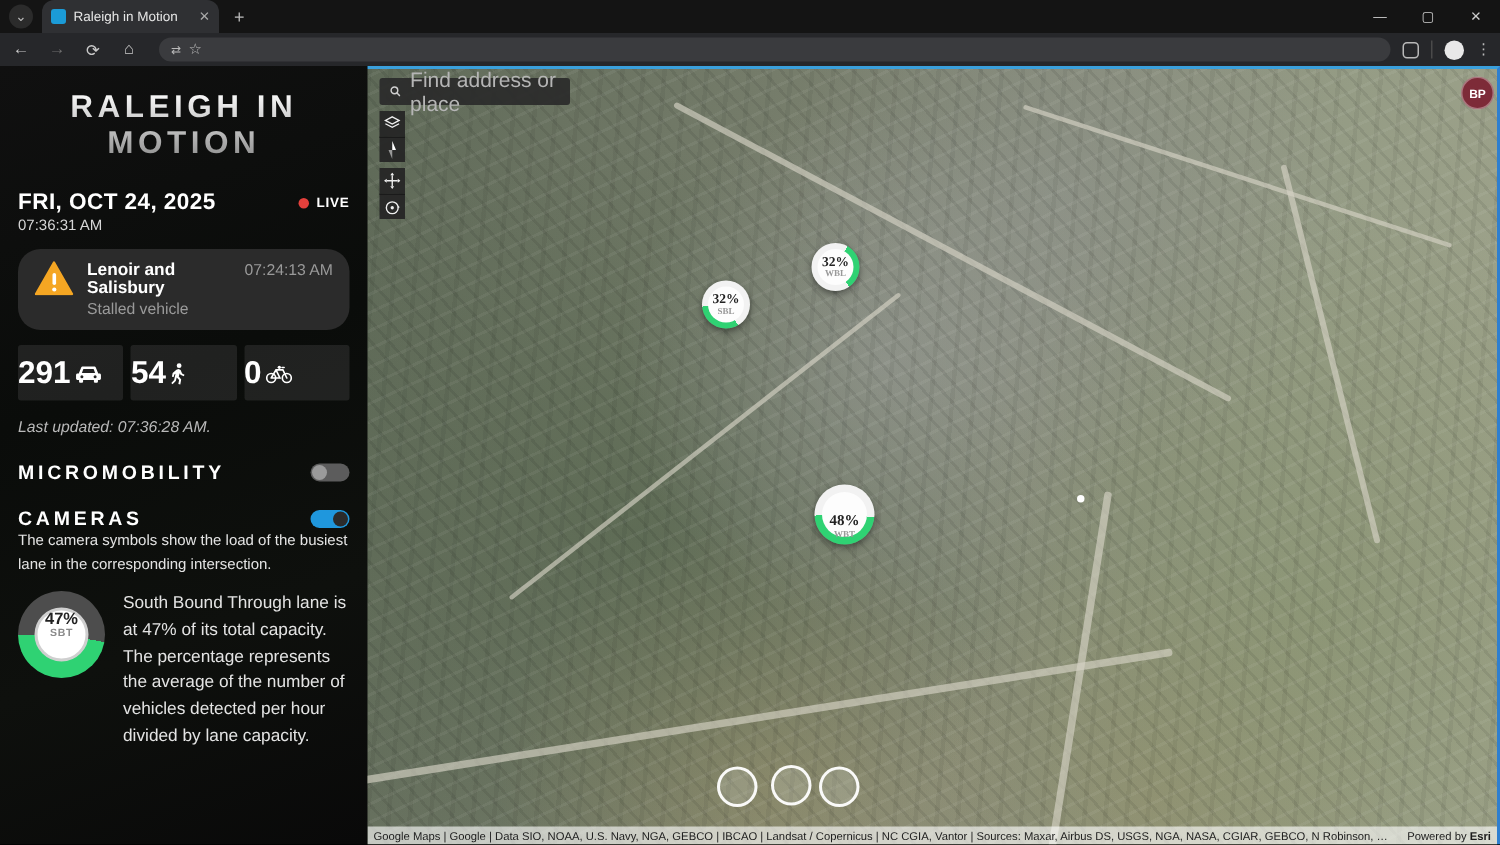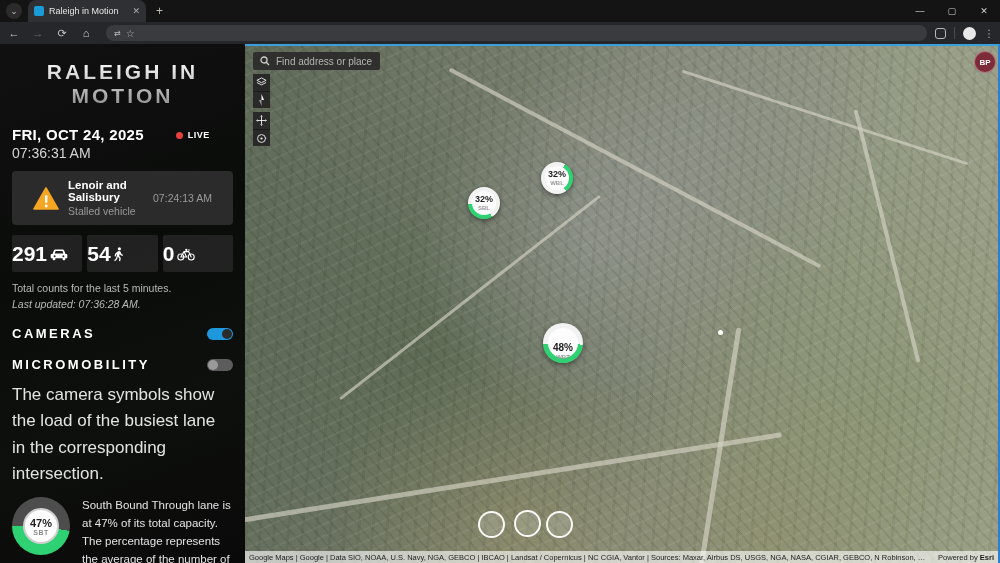--- a/index.html
+++ b/index.html
@@ -36,28 +36,28 @@
   .kebab { color:#b9b9b9; font-size:10px; }
 
   
   .page { flex:1; display:flex; min-height:0; }
 
   
   .sidebar { width:245px; background:linear-gradient(160deg,#101010,#0a0c0a 40%,#0e100d 70%,#090909);
     color:#fff; display:flex; flex-direction:column; padding:12px 12px 0 12px; position:relative; overflow:hidden; }
   .app-title { font-size:21px; font-weight:bold; letter-spacing:3px; text-align:center; margin:4px 0 18px;
     background:linear-gradient(#ffffff,#8a8a8a); -webkit-background-clip:text; background-clip:text; color:transparent; }
-  .date-row { display:flex; align-items:flex-start; margin-bottom:10px; }
+  .date-row { display:flex; justify-content:space-between; align-items:flex-start; margin-bottom:10px; }
   .date-big { font-size:15px; font-weight:bold; letter-spacing:.3px; }
-  .time-small { font-size:14px; color:#d6d6d6; margin-top:2px; }
+  .time-small { font-size:10px; color:#d6d6d6; margin-top:2px; }
   .live { display:flex; align-items:center; gap:5px; margin-top:4px;margin-left:32px; }
   .live-dot { width:7px; height:7px; border-radius:50%; background:#e5403c; }
   .live-label { font-size:9px; font-weight:bold; letter-spacing:.5px; }
 
-  .alert-card { background:#2b2b2b; border-radius:4px; padding:8px 21px; display:flex; align-items:center;
+  .alert-card { background:#2b2b2b; border-radius:15px; padding:8px 11px; display:flex; align-items:flex-start;
     gap:9px; margin-bottom:10px; }
   .warn-tri { flex:0 0 auto; }
   .alert-main { flex:1; }
   .alert-title { font-size:11.5px; font-weight:bold; }
   .alert-sub { font-size:10.5px; color:#9a9a9a; margin-top:2px; }
   .alert-time { font-size:10.5px; color:#9a9a9a; }
 
   .counts { display:flex; gap:5px; margin-bottom:8px; }
   .count-card { flex:1; background:rgba(255,255,255,.09); border-radius:2px; padding:7px 0 6px;
     display:flex; flex-direction:row; align-items:center; gap:3px; }
@@ -69,26 +69,26 @@
 
   .section-head { display:flex; justify-content:space-between; align-items:center; margin-top:16px; }
   .section-title { font-size:13px; font-weight:bold; letter-spacing:2.5px; }
   .toggle { width:26px; height:12px; border-radius:7px; position:relative; }
   .toggle.off { background:#5c5c5c; }
   .toggle.off .knob { left:1px; background:#9a9a9a; }
   .toggle.on { background:#1f97dd; }
   .toggle.on .knob { right:1px; background:#2b2b2b; }
   .knob { position:absolute; top:1px; width:10px; height:10px; border-radius:50%; }
 
-  .cam-desc { font-size:17px; color:#e3e3e3; line-height:1.55; margin-top:10px; }
+  .cam-desc { font-size:10px; color:#e3e3e3; line-height:1.55; }
   .example-row { display:flex; gap:12px; margin-top:10px; align-items:flex-start; }
   .donut { width:58px; height:58px; border-radius:50%; flex:0 0 auto; position:relative;
     background:conic-gradient(from 100deg,#2fd273 0 169deg,#4d4d4d 169deg 360deg); }
   .donut-inner { position:absolute; inset:11px; background:#fff; border-radius:50%; border:2px solid #cfcfcf;
-    display:flex; flex-direction:column; align-items:center; justify-content:center; color:#222; }
+    display:flex; flex-direction:column; align-items:center; justify-content:flex-start; color:#222; }
   .donut-pct { font-size:11px; font-weight:bold; }
   .donut-lane { font-size:7px; color:#8a8a8a; font-weight:bold; letter-spacing:.5px; }
   .example-text { font-size:11.5px; color:#e3e3e3; line-height:1.55; }
 
   
   .map { flex:1; position:relative; overflow:hidden;
     border-top:2px solid #3aa0dc; border-right:2px solid #2e7fd0;
     background:
       radial-gradient(circle at 46% 38%, rgba(158,160,158,.55), transparent 34%),
       radial-gradient(circle at 62% 16%, rgba(148,152,148,.5), transparent 30%),
@@ -106,32 +106,32 @@
   .road { position:absolute; background:rgba(214,210,196,.65); border-radius:2px; }
   .r1 { width:560px; height:5px; left:-20px; top:430px; transform:rotate(-9deg); }
   .r2 { width:420px; height:4px; left:180px; top:120px; transform:rotate(28deg); }
   .r3 { width:330px; height:3px; left:60px; top:250px; transform:rotate(-38deg); }
   .r4 { width:5px; height:300px; left:468px; top:280px; transform:rotate(9deg); }
   .r5 { width:300px; height:3px; left:430px; top:70px; transform:rotate(18deg); }
   .r6 { width:4px; height:260px; left:640px; top:60px; transform:rotate(-14deg); }
 
   .map-search { position:absolute; left:8px; top:6px; width:127px; height:18px; background:rgba(42,42,42,.92);
     border-radius:2px; display:flex; align-items:center; gap:6px; padding:0 7px; }
-  .map-search-text { color:#b5b5b5; font-size:10px; }
+  .map-search-text { color:#b5b5b5; font-size:14px; }
   .tool-stack { position:absolute; left:8px; top:28px; display:flex; flex-direction:column; gap:4px; }
   .tool-group { display:flex; flex-direction:column; }
   .tool-btn { width:17px; height:17px; background:rgba(38,38,38,.95); color:#eee; display:flex;
     align-items:center; justify-content:center; }
   .tool-btn + .tool-btn { border-top:1px solid #1a1a1a; }
 
   .avatar-badge { position:absolute; left:729px; top:5px; width:22px; height:22px; border-radius:50%;
     background:#7d2b38; color:#fff; font-size:8px; font-weight:bold; display:flex; align-items:center;
     justify-content:center; border:1px solid rgba(255,255,255,.35); }
 
-  .marker { position:absolute; border-radius:50%; box-shadow:0 2px 5px rgba(0,0,0,.45); }
+  .marker { position:absolute; border-radius:50%; box-shadow:0 2px 5px rgba(0,0,0,.45);font-family:Liberation Serif, serif; }
   .marker .inner { position:absolute; inset:4px; background:#fdfdfd; border-radius:50%; display:flex;
     flex-direction:column; align-items:center; justify-content:center; color:#222; }
   .m-pct { font-size:9px; font-weight:bold; line-height:1; }
   .m-lane { font-size:6px; color:#999; font-weight:bold; margin-top:1px; }
   .m1 { left:223px; top:141px; width:32px; height:32px;
     background:conic-gradient(from 150deg,#2fd273 0 115deg, #f2f2f2 115deg 360deg); }
   .m2 { left:296px; top:116px; width:32px; height:32px;
     background:conic-gradient(from 30deg,#2fd273 0 115deg, #f2f2f2 115deg 360deg); }
   .m3 { left:298px; top:277px; width:40px; height:40px;
     background:conic-gradient(from 95deg,#2fd273 0 173deg, #f2f2f2 173deg 360deg); }
@@ -242,33 +242,32 @@
             <svg width="18" height="13" viewBox="0 0 18 13">
                 <circle cx="3.8" cy="9" r="3" fill="none" stroke="#fff" stroke-width="1.1"></circle>
                 <circle cx="14.2" cy="9" r="3" fill="none" stroke="#fff" stroke-width="1.1"></circle>
                 <path d="M3.8 9 L7 3.6 H11.6 M7 3.6 L9.6 9 H3.8 M11 2 L12.4 2 M11.6 3.6 L14.2 9" stroke="#fff" stroke-width="1.1" fill="none" stroke-linecap="round"></path>
                 <circle cx="9.2" cy="1.9" r="1.1" fill="#fff"></circle>
               </svg>
           </div>
         </div>
       </div>
 
-      <div class="note">Total counts for the last 5 minutes.</div>
       <div class="note italic">Last updated: 07:36:28 AM.</div>
+
+      <div class="section-head">
+        <div class="section-title">MICROMOBILITY</div>
+        <div class="toggle off">
+            <div class="knob"></div>
+          </div>
+      </div>
 
       <div class="section-head">
         <div class="section-title">CAMERAS</div>
         <div class="toggle on">
-            <div class="knob"></div>
-          </div>
-      </div>
-
-      <div class="section-head">
-        <div class="section-title">MICROMOBILITY</div>
-        <div class="toggle off">
             <div class="knob"></div>
           </div>
       </div>
 
       <div class="cam-desc">The camera symbols show the load of the busiest lane in the corresponding intersection.</div>
 
       <div class="example-row">
         <div class="donut">
           <div class="donut-inner">
             <div class="donut-pct">47%</div>

